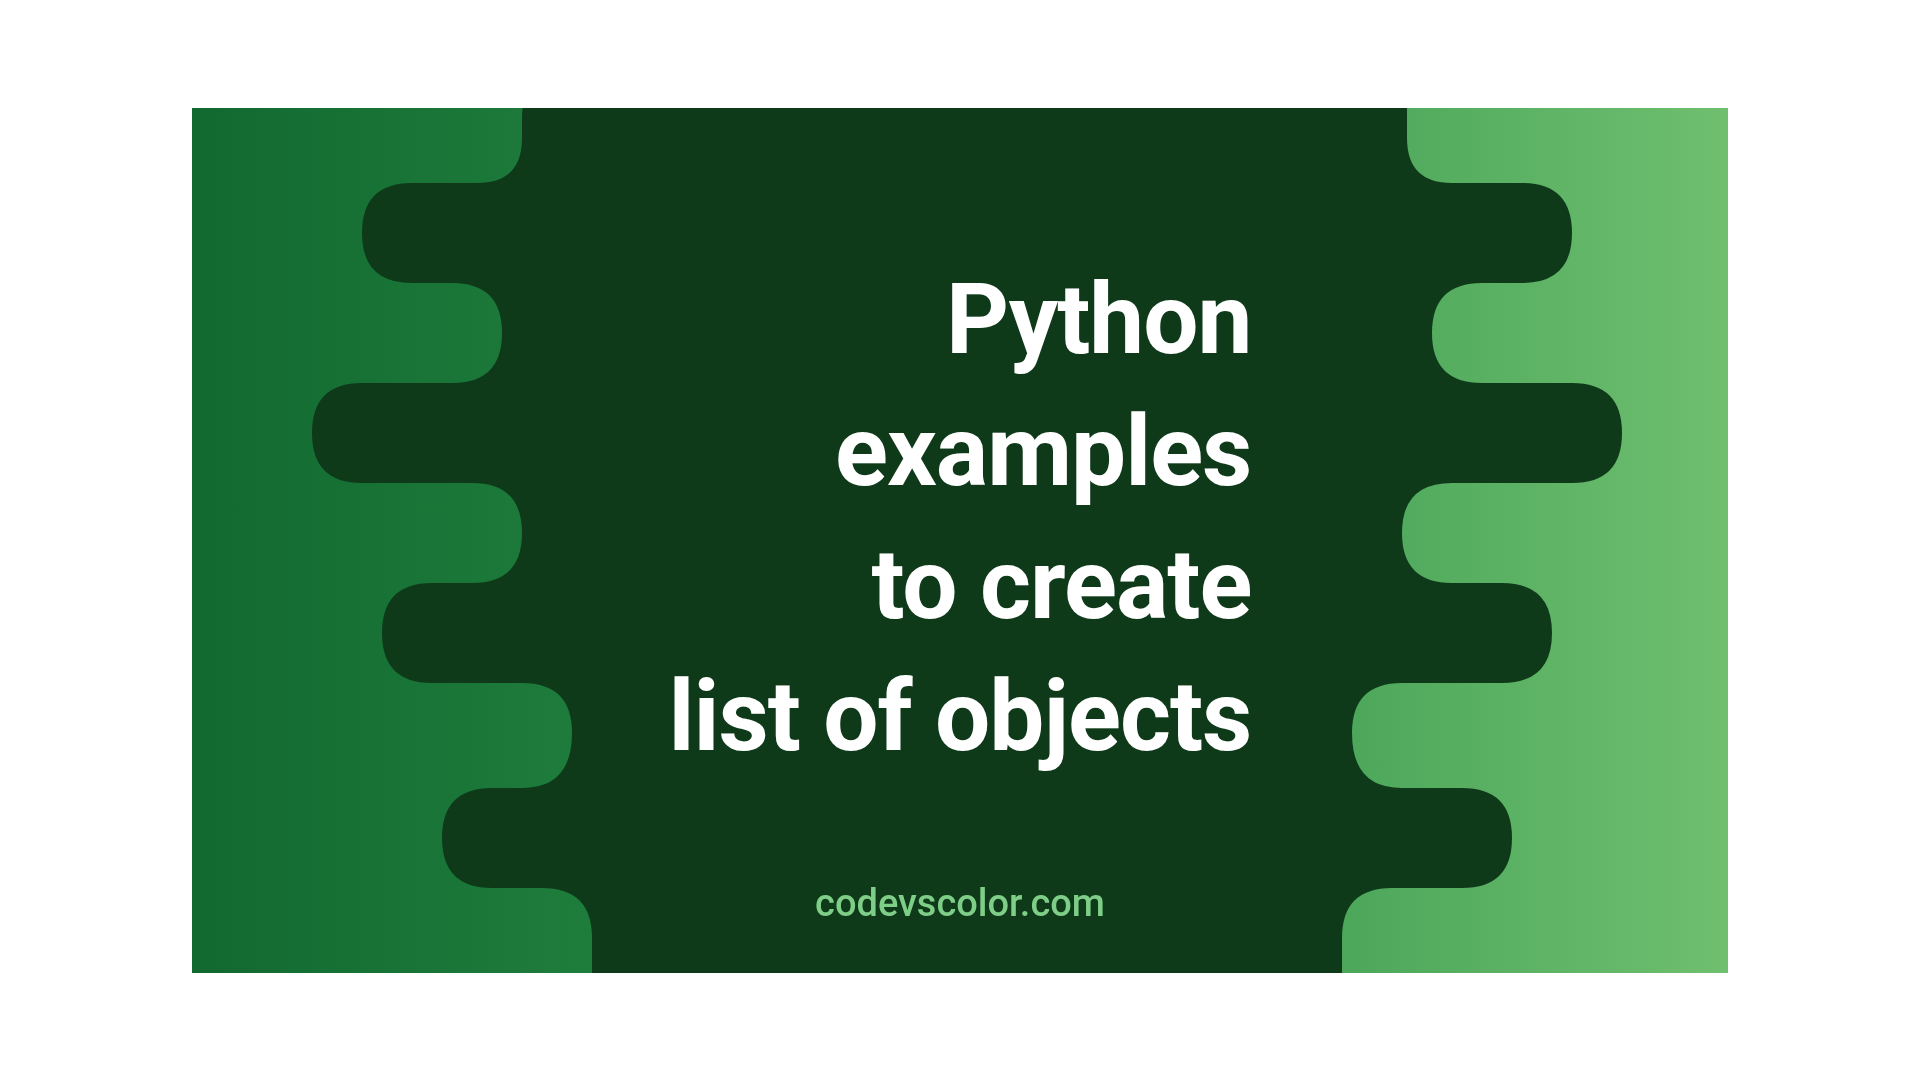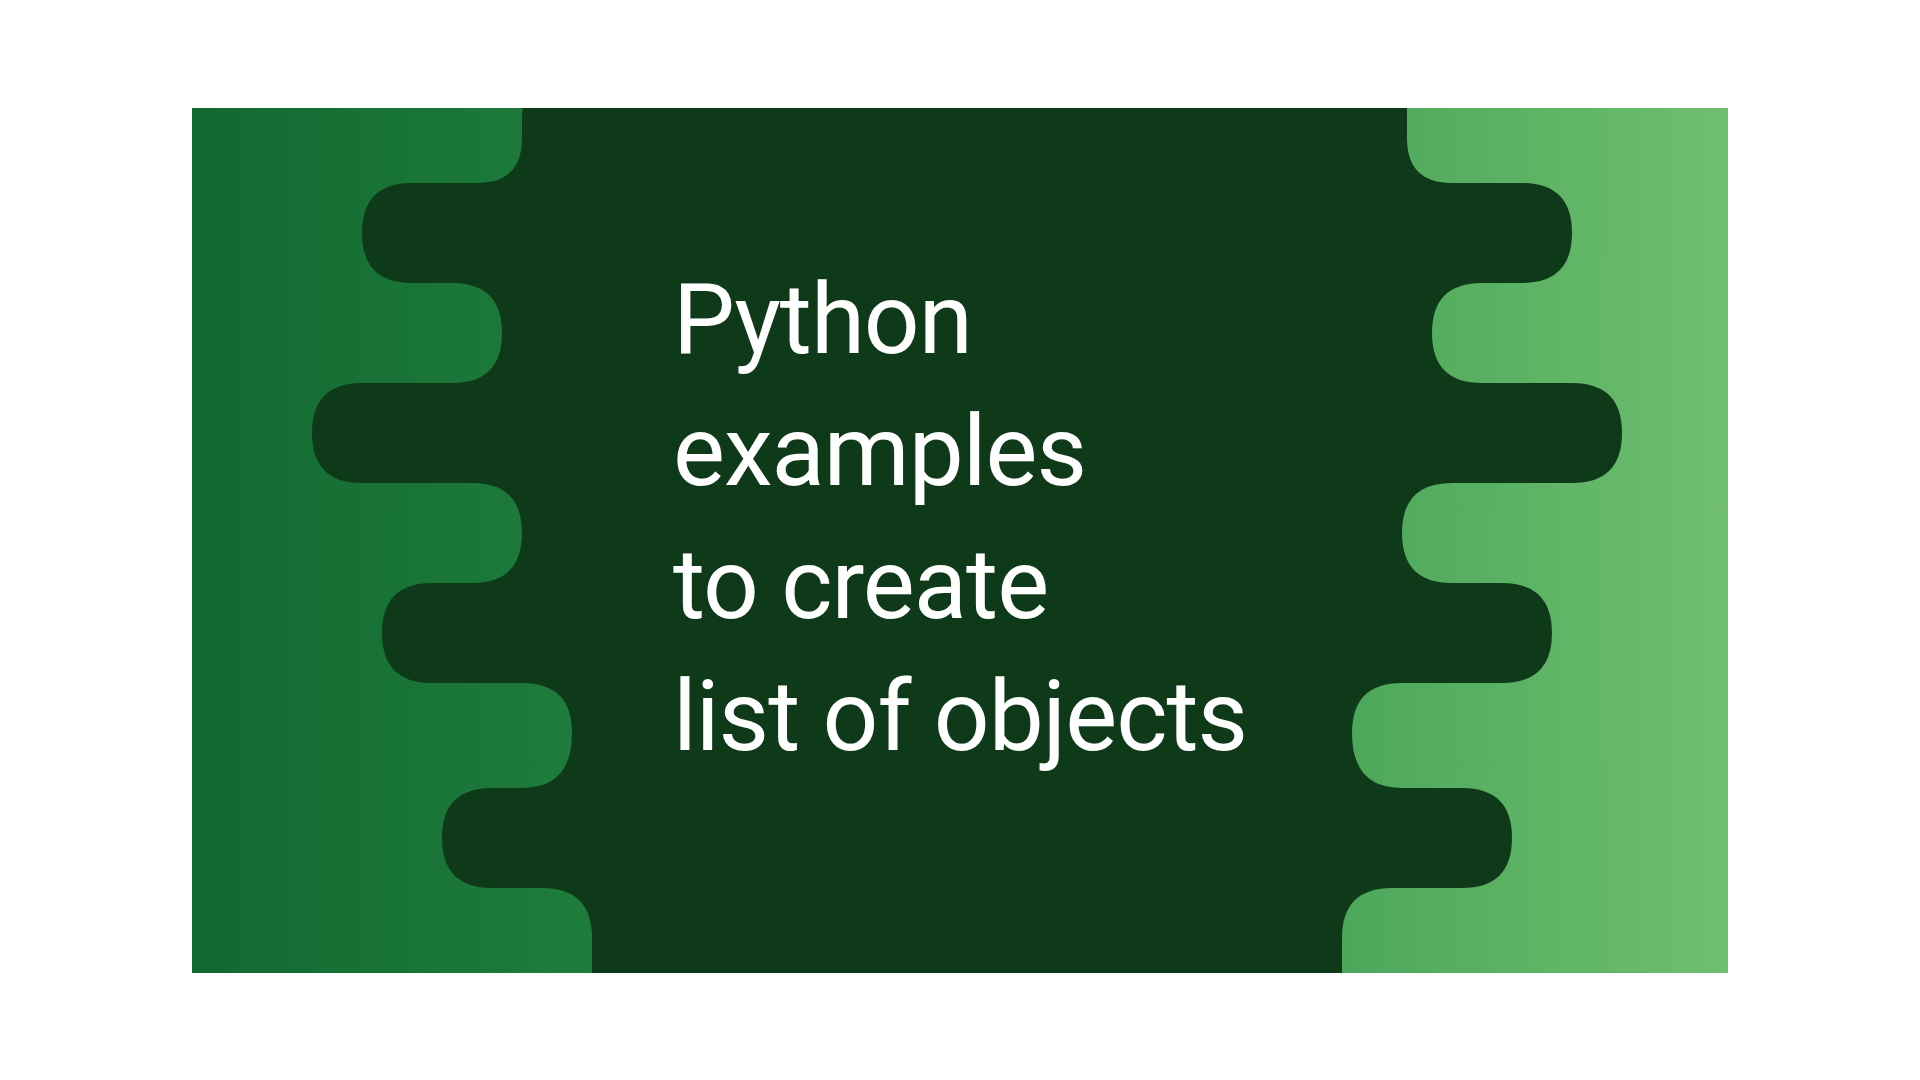--- a/index.html
+++ b/index.html
@@ -24,22 +24,22 @@
       background: linear-gradient(90deg, #126930 0%, #2a8f47 50%, #6fbf6f 100%);
       overflow: hidden;
     }
     .title {
       position: absolute;
       top: 50%;
       left: 50%;
       transform: translate(-50%, -54%);
       color: #ffffff;
       font-size: 98px;
-      font-weight: 400;
-      text-align: left;
+      font-weight: 700;
+      text-align: right;
       line-height: 1.35;
       white-space: pre-line;
       letter-spacing: -1px;
     }
     .footer {
       position: absolute;
       bottom: 48px;
       left: 50%;
       transform: translateX(-50%);
       color: #7fce88;
@@ -117,13 +117,14 @@
       Q 1215 75 1215 30
       L 1215 -20
       Z
     "></path>
   </svg>
 
   <div class="title">Python
 examples
 to create
 list of objects</div>
+  <div class="footer">codevscolor.com</div>
 </div>
 
 </body></html>

